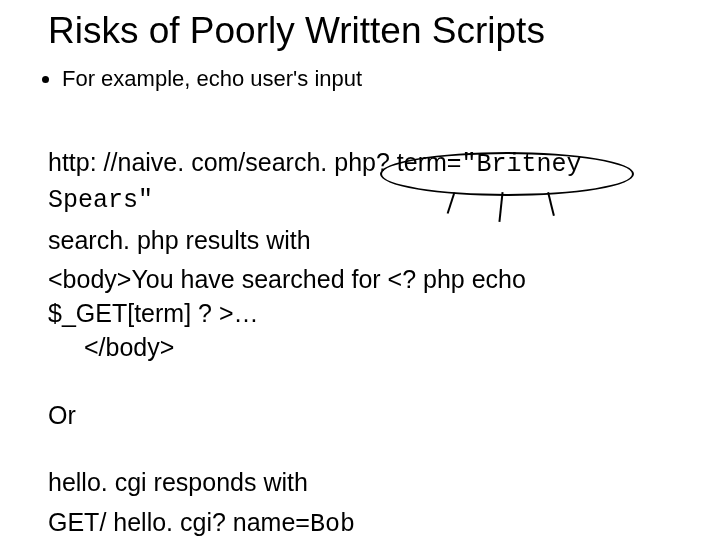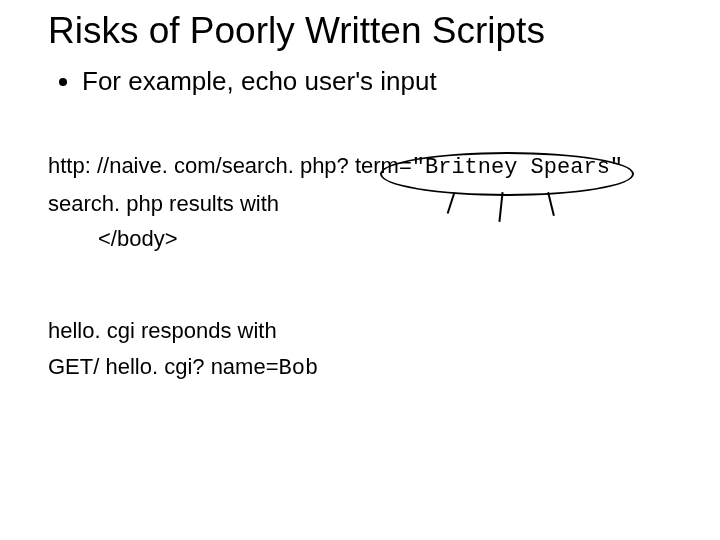--- a/index.html
+++ b/index.html
@@ -1,23 +1,23 @@
 <!DOCTYPE html>
 <html><head>
 <meta charset="utf-8">
 <style>
   html,body{margin:0;padding:0}
   body{width:720px;height:540px;background:#fff;font-family:Arial,Helvetica,sans-serif;color:#000;position:relative;overflow:hidden}
   .slide{box-sizing:border-box;padding:0 48px 0 48px}
   h1{font-size:37px;font-weight:400;margin:10px 0 14px 0;text-align:left;font-family:Liberation Sans, sans-serif;letter-spacing:0}
   ul{margin:0 0 20px 14px;padding:0}
-  li{list-style:disc;font-size:26px;margin-left:20px;font-family:Arial,Helvetica,sans-serif}
-  .block{font-size:22px;line-height:1.35;margin-top:6px;font-family:Arial,Helvetica,sans-serif}
+  li{list-style:disc;font-size:22px;font-family:Arial,Helvetica,sans-serif}
+  .block{font-size:25px;line-height:1.35;margin-top:6px;font-family:Arial,Helvetica,sans-serif}
   .mono{font-family:"Courier New",Courier,monospace}
-  .indent{margin-left:50px}
+  .indent{margin-left:36px}
   .sep{height:28px}
   .circle-wrap{position:absolute;pointer-events:none}
   .circle{position:absolute;border:2px solid #000;border-radius:50%}
   .tick{position:absolute;width:2px;background:#000}
 </style>
 </head>
 <body>
 
 <div class="slide">
   <h1>Risks of Poorly Written Scripts</h1>
@@ -26,25 +26,27 @@
     <li>For example, echo user's input</li>
   </ul>
 
   <div class="sep"></div>
 
   <div class="block">
     <span>http: //naive. com/search. php? term=</span><span class="mono">"Britney Spears"</span>
   </div>
   <div class="block">search. php results with</div>
   <div class="block">
+    <span>&lt;body&gt;You have searched for &lt;? php echo $_GET[term] ? &gt;…</span>
     <div class="indent">&lt;/body&gt;</div>
   </div>
 
   <div class="sep"></div>
 
+  <div class="block">Or</div>
 
   <div class="sep"></div>
 
   <div class="block">hello. cgi responds with</div>
   <div class="block">
     <span>GET/ hello. cgi? name=</span><span class="mono">Bob</span>
   </div>
 </div>
 
 <div class="circle-wrap" style="left:380px;top:152px;width:260px;height:60px">

